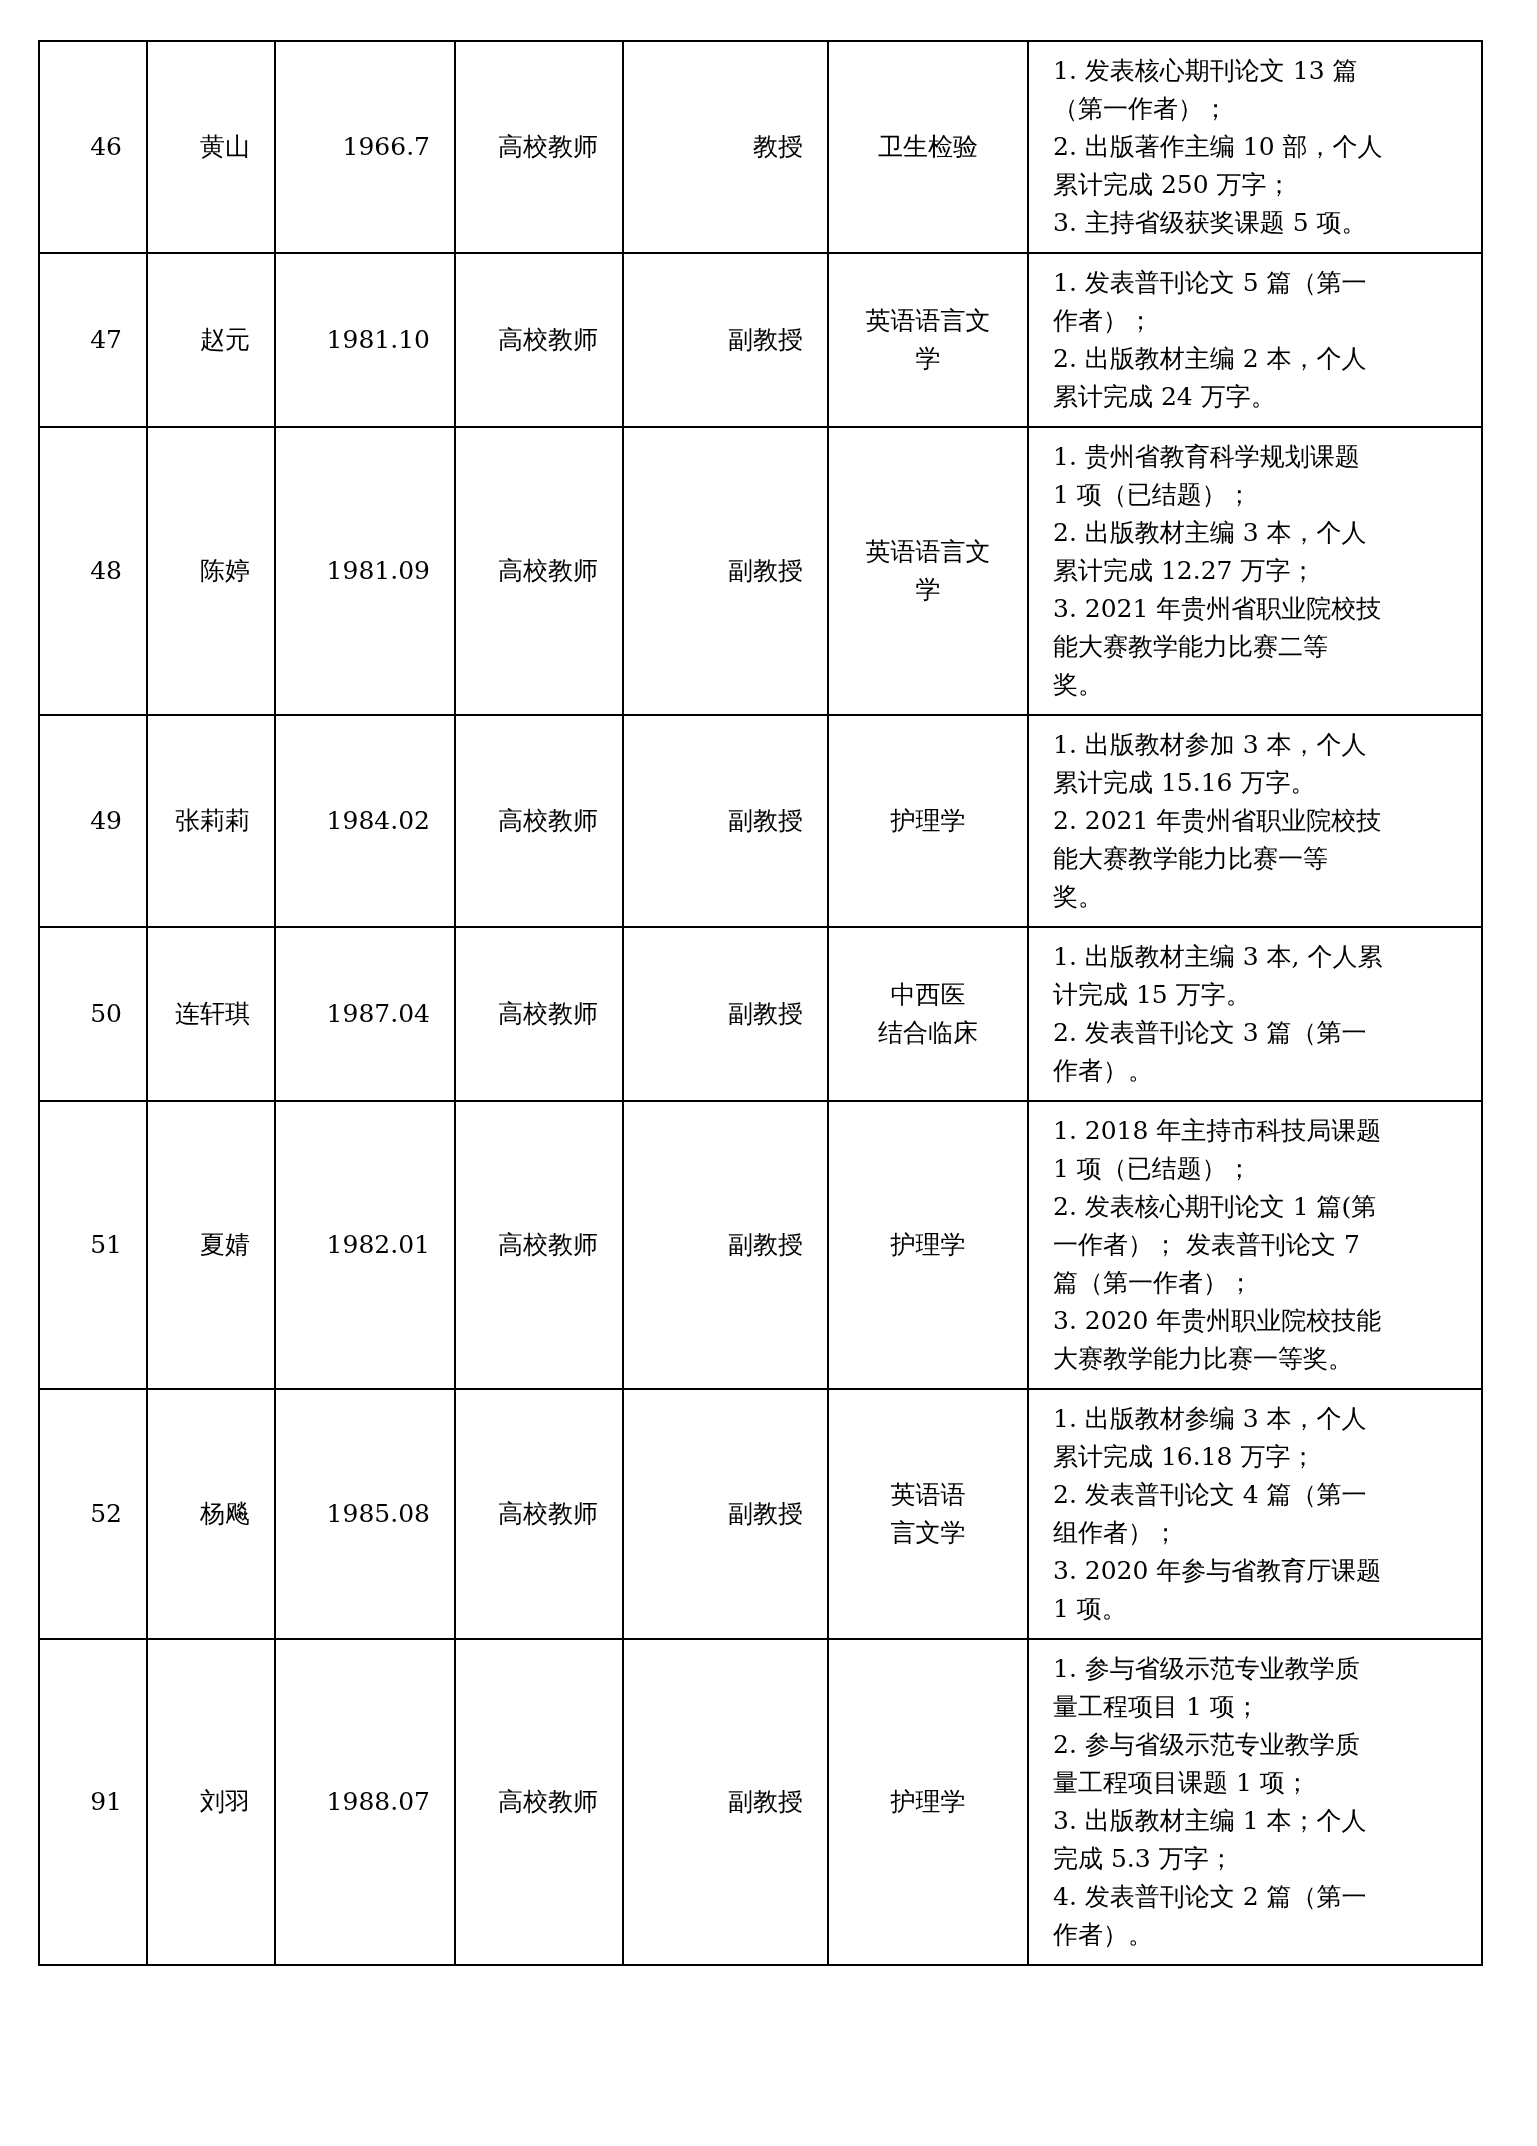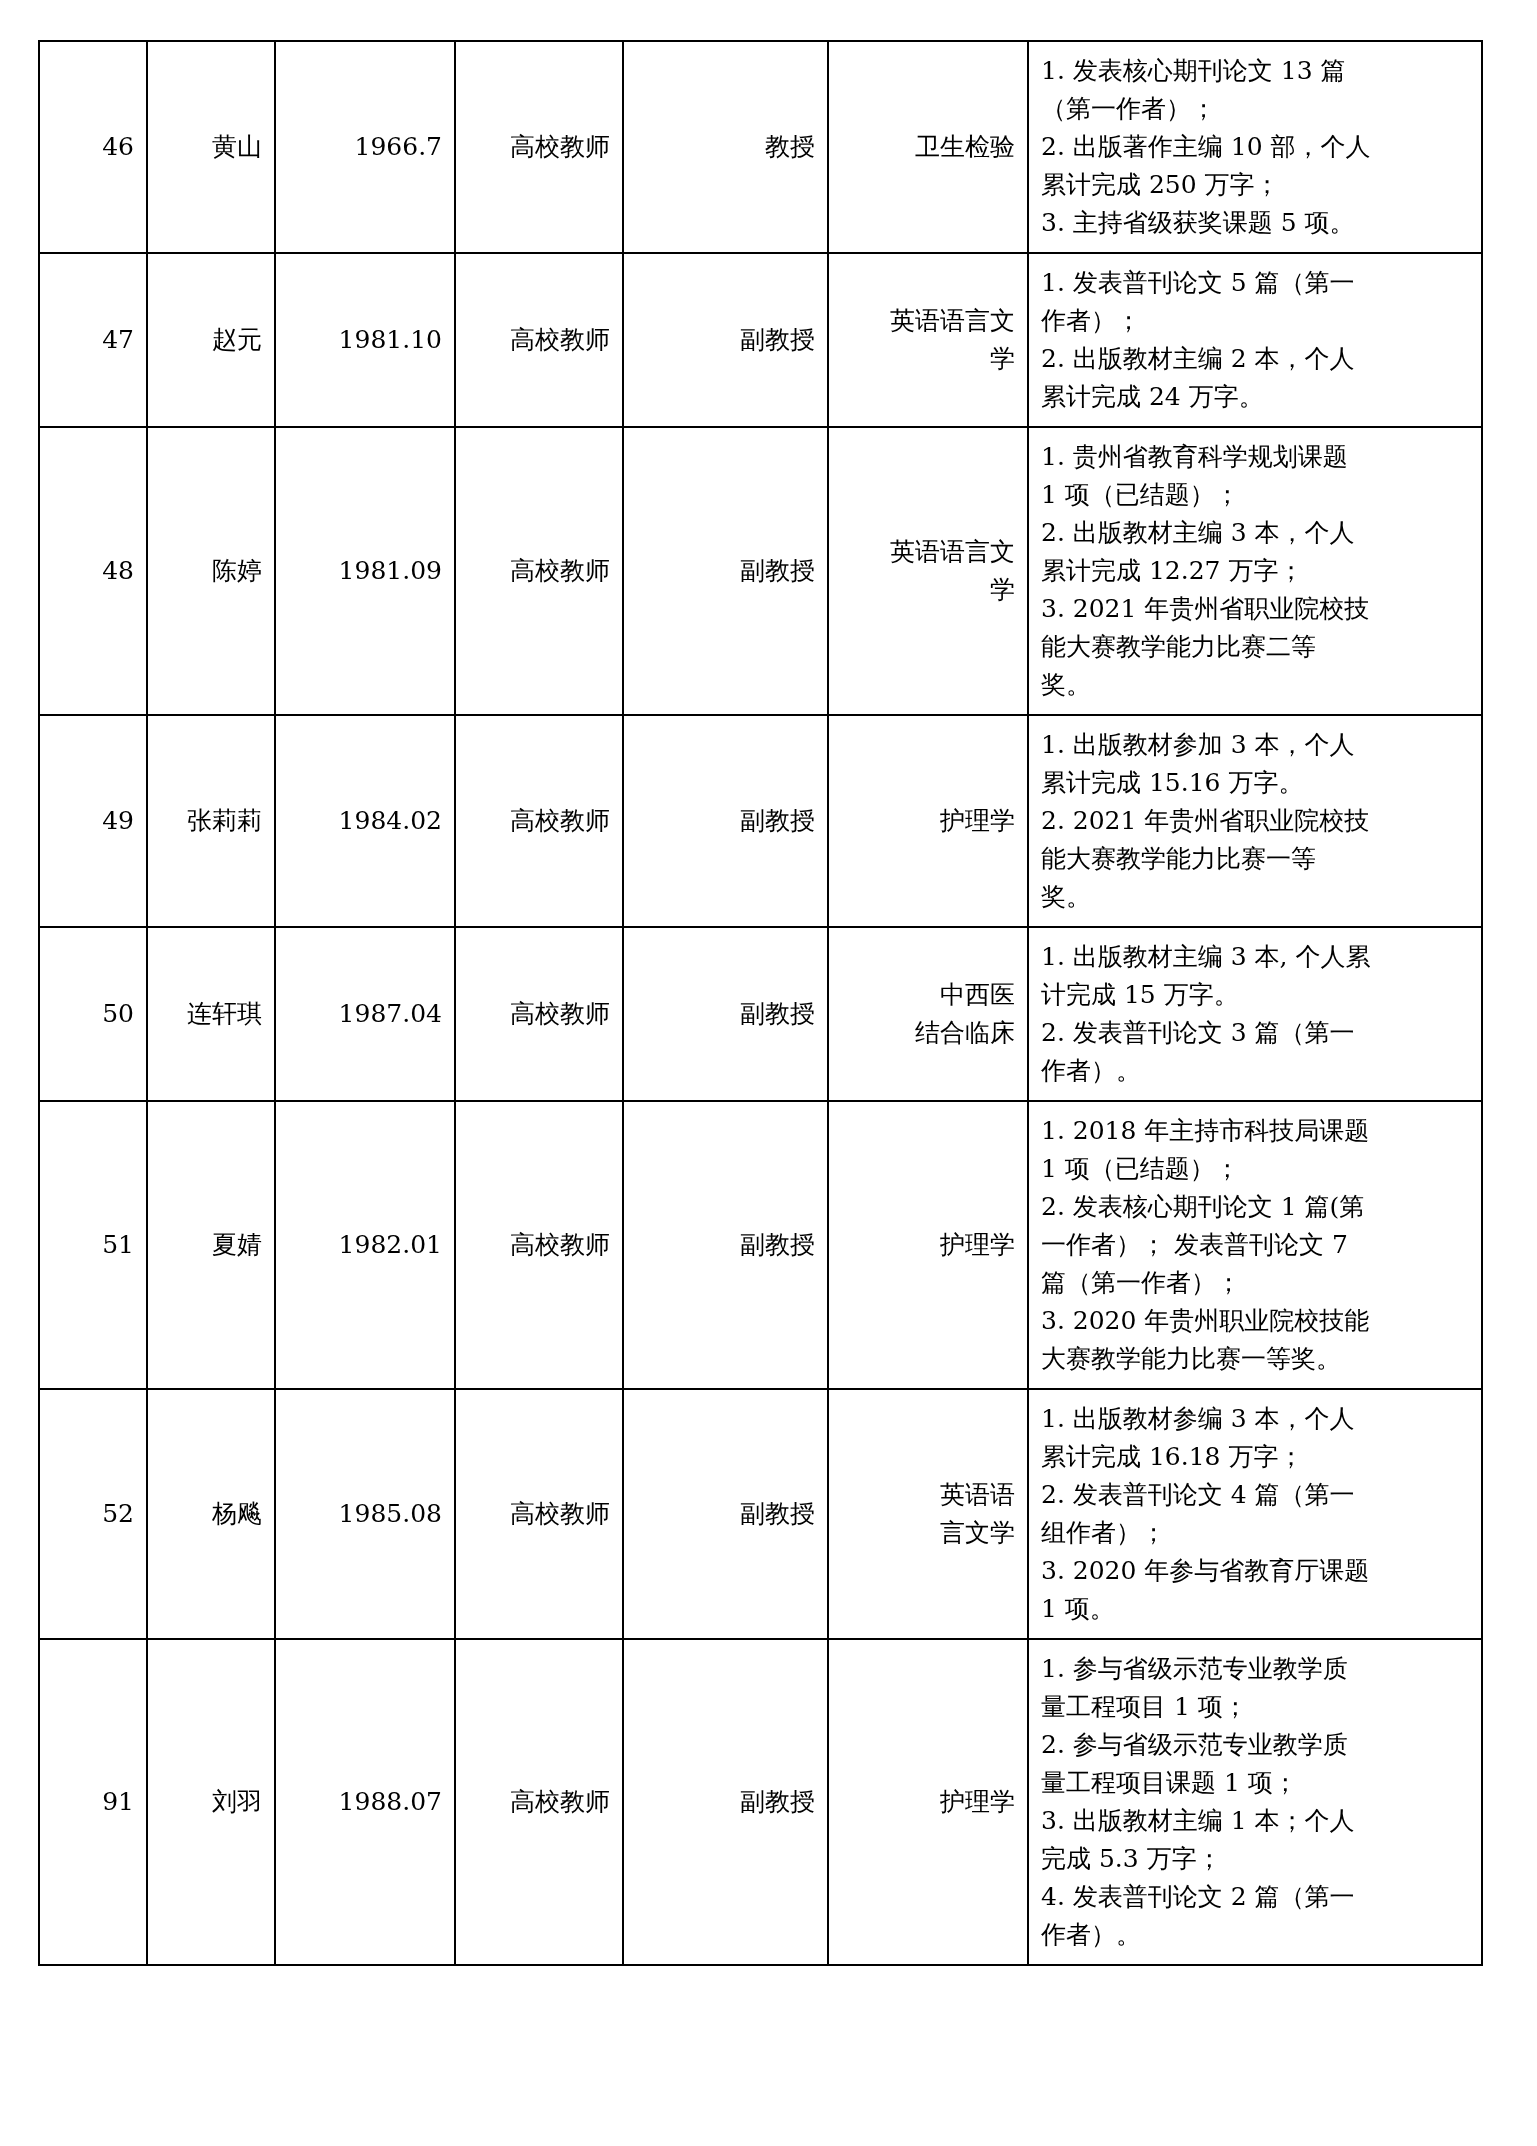--- a/index.html
+++ b/index.html
@@ -24,21 +24,21 @@
     padding: 40px 55px 40px 38px;
   }
   table.qual-table {
     border-collapse: collapse;
     width: 1443px;
     table-layout: fixed;
   }
   table.qual-table td {
     border: 2px solid #000000;
     vertical-align: middle;
-    padding: 10px 12px;
+    padding: 10px 24px;
     font-size: 25px;
     line-height: 1.52;
     margin-left: 23px;
   }
   col.c-no      { width: 108px; }
   col.c-name    { width: 128px; }
   col.c-birth   { width: 180px; }
   col.c-type    { width: 168px; }
   col.c-title   { width: 205px; }
   col.c-major   { width: 200px; }
@@ -60,21 +60,20 @@
   }
   .ach-line {
     display: block;
     text-indent: 0;
     white-space: pre-wrap;
     word-break: break-all;
   }
   .major-text {
     display: block;
     white-space: pre-wrap;
-    text-align: right;
   }
 </style>
 </head>
 <body>
 
 <div class="page">
   <table class="qual-table">
     <colgroup>
       <col class="c-no">
       <col class="c-name">

